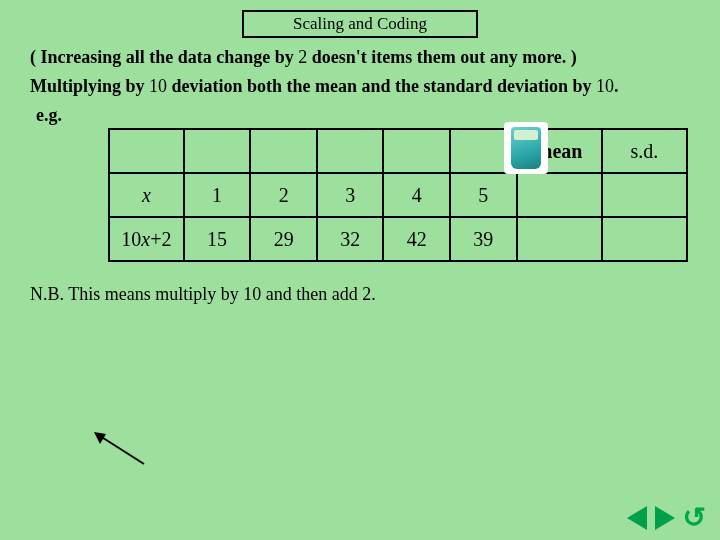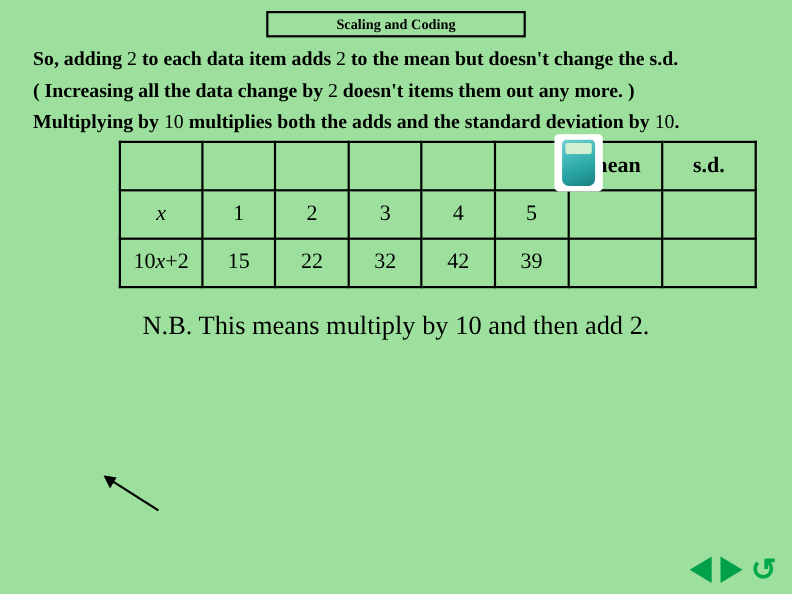--- a/index.html
+++ b/index.html
@@ -13,23 +13,23 @@
     color: #000;
     position: relative;
     overflow: hidden;
   }
   .title-box {
     margin: 10px auto 8px auto;
     width: 220px;
     text-align: center;
     border: 2px solid #000;
     background: #9de09d;
-    font-weight: bold;
+    font-weight: normal;
     padding: 2px 6px;
-    font-size: 13px;
+    font-size: 17px;
   }
   .content {
     padding: 0 30px;
   }
   .para {
     margin: 6px 0;
     line-height: 1.25;
     font-weight: bold;
   }
   .num { font-family: "Times New Roman", serif; font-weight: normal; }
@@ -52,21 +52,21 @@
     font-family: "Times New Roman", serif;
     font-size: 20px;
     padding: 0;
   }
   td.lbl {
     font-style: italic;
     width: 70px;
   }
   td.val { width: 62px; }
   td.mean { width: 80px; font-family: "Comic Sans MS", cursive; font-weight: bold; }
-  td.sd { width: 80px; font-family: "Comic Sans MS", cursive; font-weight: bold; border-radius: 15px; }
+  td.sd { width: 80px; font-family: "Comic Sans MS", cursive; font-weight: normal; border-radius: 15px; }
   .calc-icon {
     position: absolute;
     right: 142px;
     top: -6px;
     width: 44px;
     height: 52px;
     background: #fff;
     border-radius: 4px;
     display: flex;
     align-items: center;
@@ -81,24 +81,24 @@
   }
   .calc-inner::before {
     content: "";
     position: absolute;
     top: 3px; left: 3px; right: 3px; height: 10px;
     background: #d0f0d0;
     border-radius: 2px;
   }
   .footer-note {
     margin-top: 22px;
-    text-align: center;
+    text-align: left;
     font-weight: normal;
     font-family: "Comic Sans MS", cursive;
-    font-size: 24px;
+    font-size: 18px;
   }
   .arrow-line {
     position: absolute;
     left: 94px;
     top: 432px;
     width: 52px;
     height: 34px;
     pointer-events: none;
   }
   .nav {
@@ -125,33 +125,31 @@
   }
   .u-line { text-decoration: underline; }
 </style>
 </head>
 <body>
 
 <div class="title-box">Scaling and Coding</div>
 
 <div class="content">
 
-  <p class="para">
-    <span>So, adding </span><span class="num">2</span><span> to each data item adds </span><span class="num">2</span><span> to the mean but doesn't change the s.d.</span>
-  </p>
 
   <p class="para">
     <span>( Increasing all the data change by </span><span class="num">2</span><span> doesn't items them out any more. )</span>
   </p>
 
   <p class="para">
-    <span>Multiplying by </span><span class="num">10</span><span> multiplies both the adds and the standard deviation by </span><span class="num">10</span><span>.</span>
+    <span>Multiplying by </span><span class="num">10</span><span> deviation both the mean and the standard deviation by </span><span class="num">10</span><span>.</span>
   </p>
 
 
+  <div class="eg">e.g.</div>
 
   <div class="table-wrap">
     <div class="calc-icon">
         <div class="calc-inner"></div>
       </div>
     <table>
       <tbody>
           <tr>
         <td class="lbl"></td>
         <td class="val"></td>
@@ -168,21 +166,21 @@
         <td class="val">2</td>
         <td class="val">3</td>
         <td class="val">4</td>
         <td class="val">5</td>
         <td class="mean"></td>
         <td class="sd"></td>
       </tr>
       <tr>
         <td class="lbl"><span style="font-style:normal">10<span style="font-style:italic">x</span>+2</span></td>
         <td class="val">15</td>
-        <td class="val">22</td>
+        <td class="val">29</td>
         <td class="val">32</td>
         <td class="val">42</td>
         <td class="val">39</td>
         <td class="mean"></td>
         <td class="sd"></td>
       </tr>
     </tbody>
       </table>
   </div>
 

